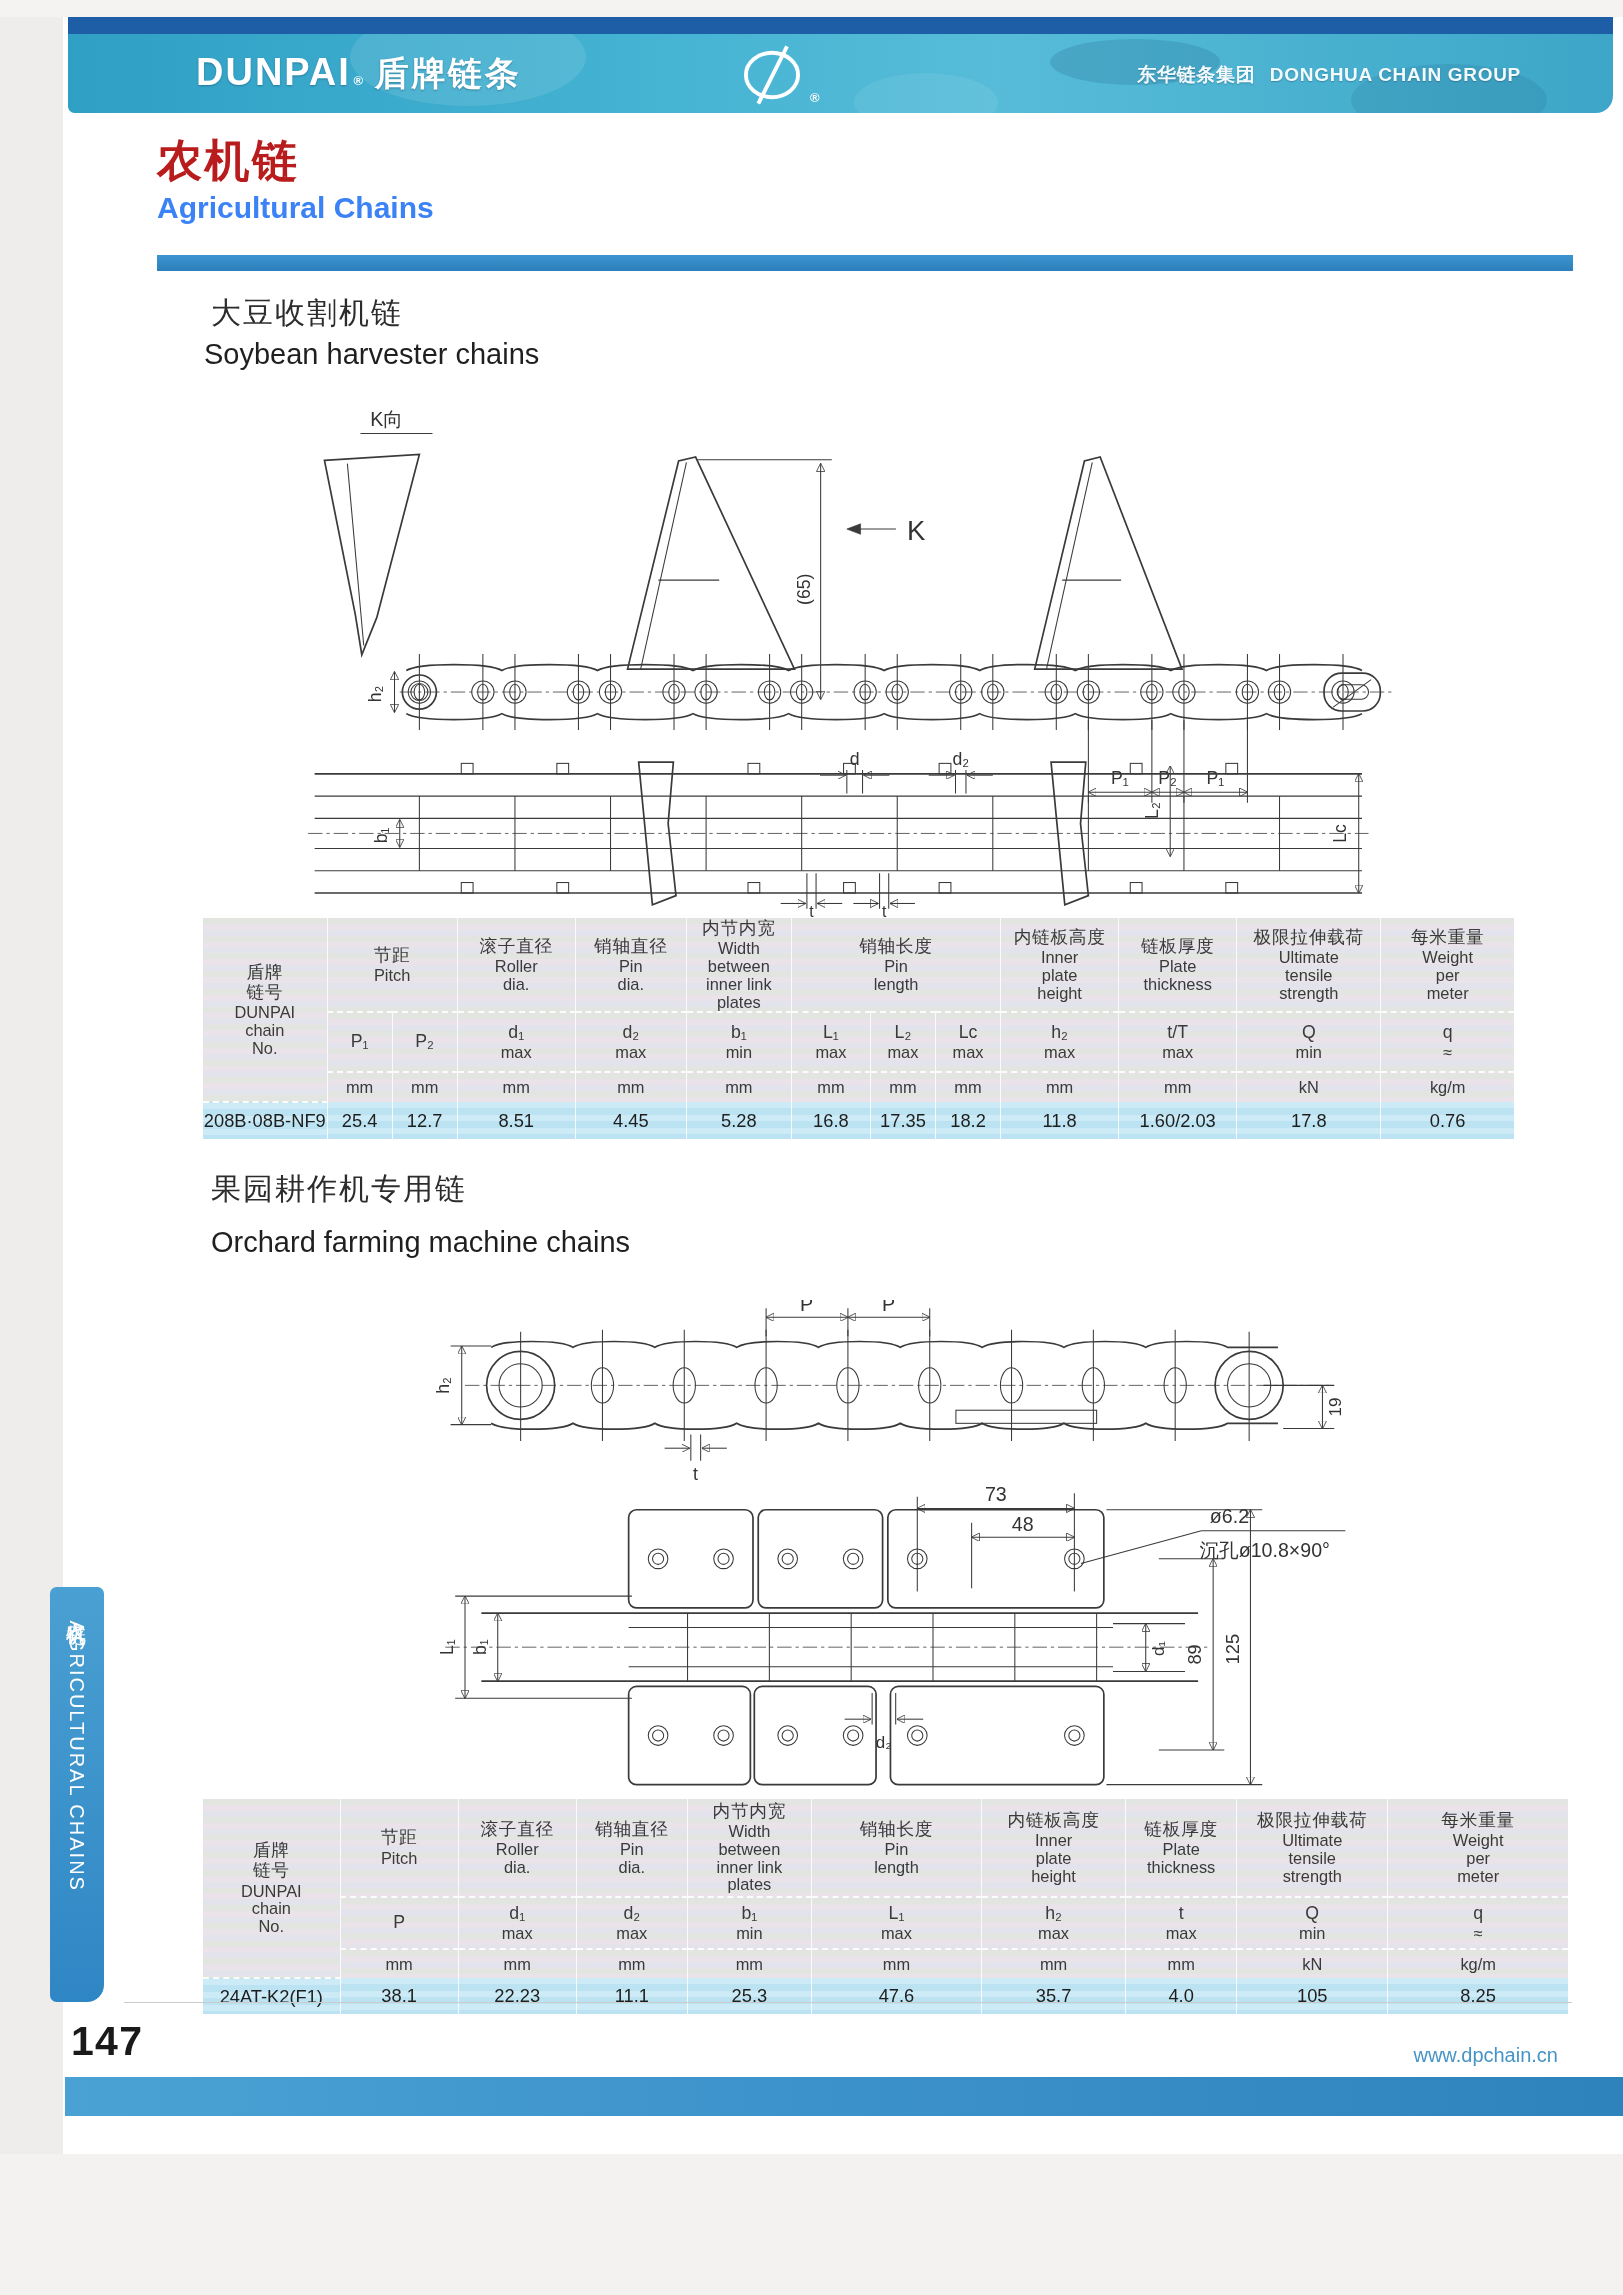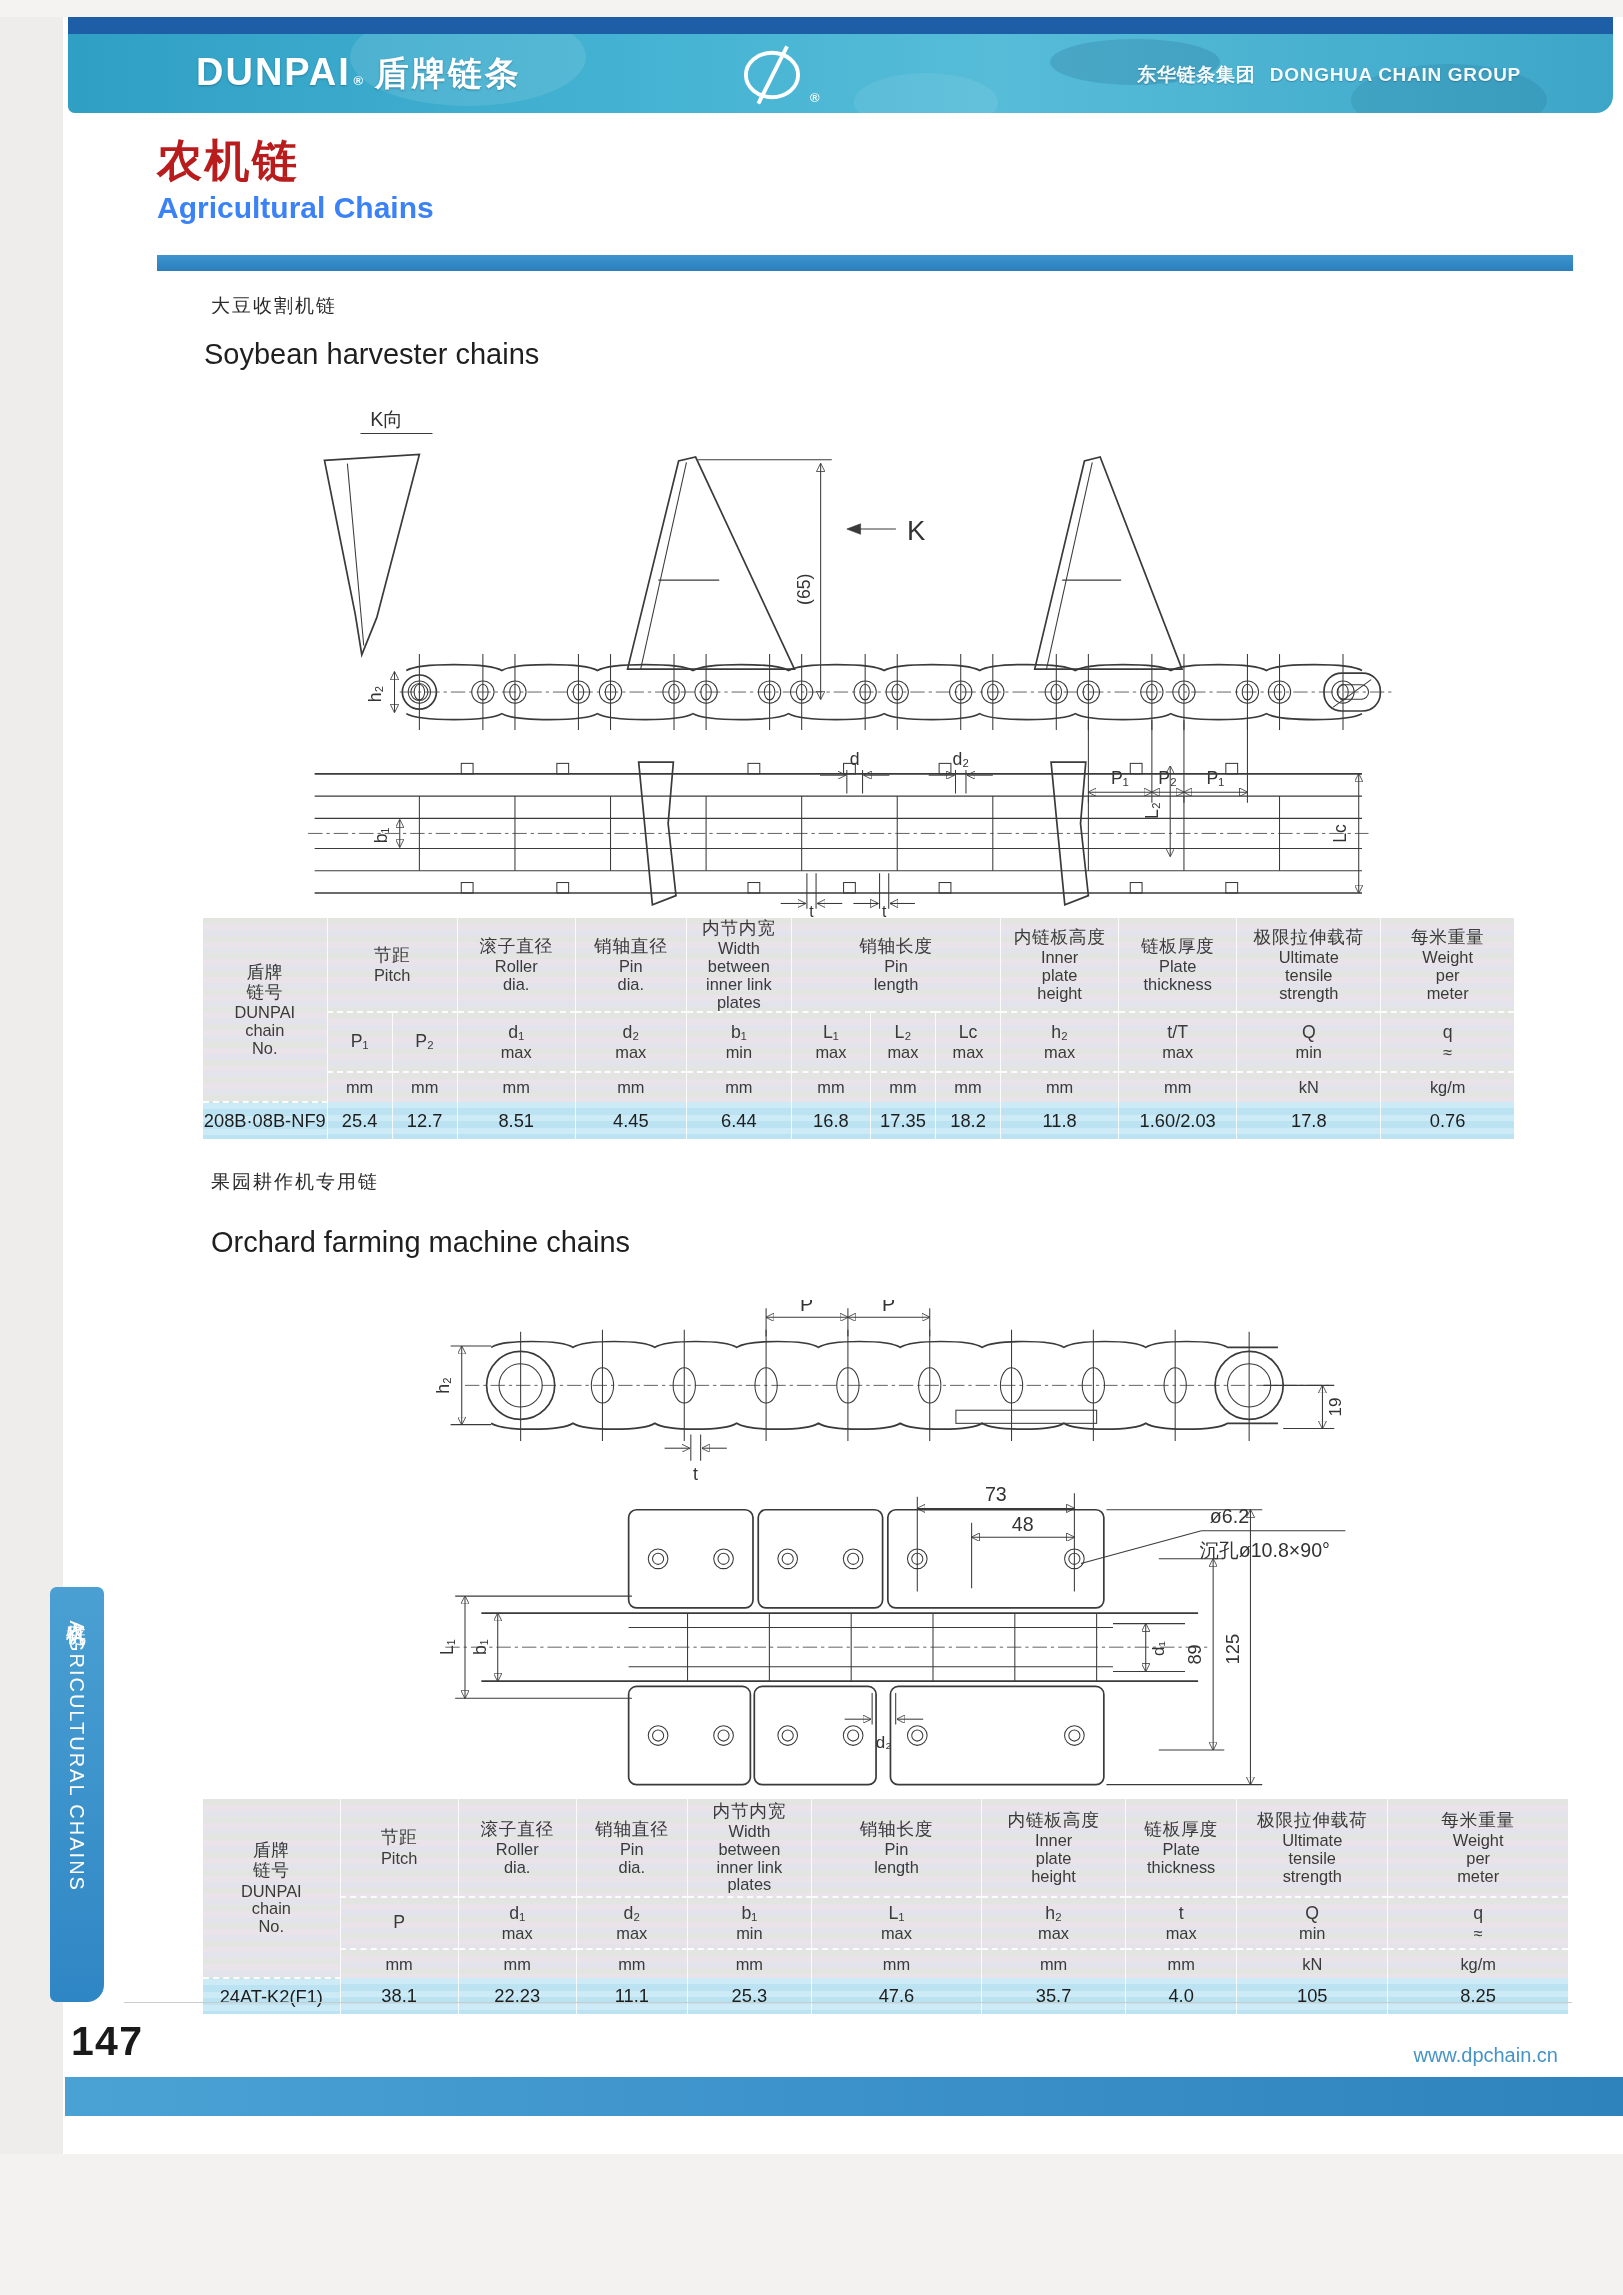--- a/index.html
+++ b/index.html
@@ -34,21 +34,21 @@
   .logo-mark-reg{position:absolute;left:742px;top:56px;color:#fff;font-size:13px;font-weight:bold;}
   .group-line{position:absolute;right:92px;top:27.5px;color:#f2fafd;font-size:19px;font-weight:bold;letter-spacing:0.7px;text-shadow:0 0.7px 1.3px rgba(0,40,70,.3);}
   .group-line .en{margin-left:14.4px;}
 
   
   .page-title-cn{left:157px;top:131px;font-size:45px;font-weight:bold;color:#b91c1c;letter-spacing:2.6px;}
   .page-title-en{left:157px;top:191px;font-size:30px;font-weight:bold;color:#3b82f6;}
   .title-rule{left:157px;top:255px;width:1416px;height:16.4px;background:linear-gradient(180deg,#3d95cf,#2b7fbc);}
 
   
-  .sec-cn{font-size:19px;color:#2c2c2c;letter-spacing:2px;font-weight:400;}
+  .sec-cn{font-size:30px;color:#2c2c2c;letter-spacing:2px;font-weight:400;}
   .sec-en{font-size:29px;color:#1f1f1f;font-weight:400;}
   .s1cn{left:211px;top:293px;}
   .s1en{left:204px;top:338px;}
   .s2cn{left:211px;top:1169px;}
   .s2en{left:211px;top:1226px;}
 
   
   svg{position:absolute;}
   .dwg line,.dwg path,.dwg circle,.dwg ellipse,.dwg rect,.dwg polygon,.dwg polyline{
     stroke:#3a3a3a;fill:none;
@@ -435,21 +435,21 @@
     <td>mm</td>
     <td>kN</td>
     <td>kg/m</td>
   </tr>
   <tr class="data" style="height:37px">
     <td>208B·08B-NF9</td>
     <td>25.4</td>
     <td>12.7</td>
     <td>8.51</td>
     <td>4.45</td>
-    <td>6.44</td>
+    <td>5.28</td>
     <td>16.8</td>
     <td>17.35</td>
     <td>18.2</td>
     <td>11.8</td>
     <td>1.60/2.03</td>
     <td>17.8</td>
     <td>0.76</td>
   </tr>
 </tbody>
   </table>

